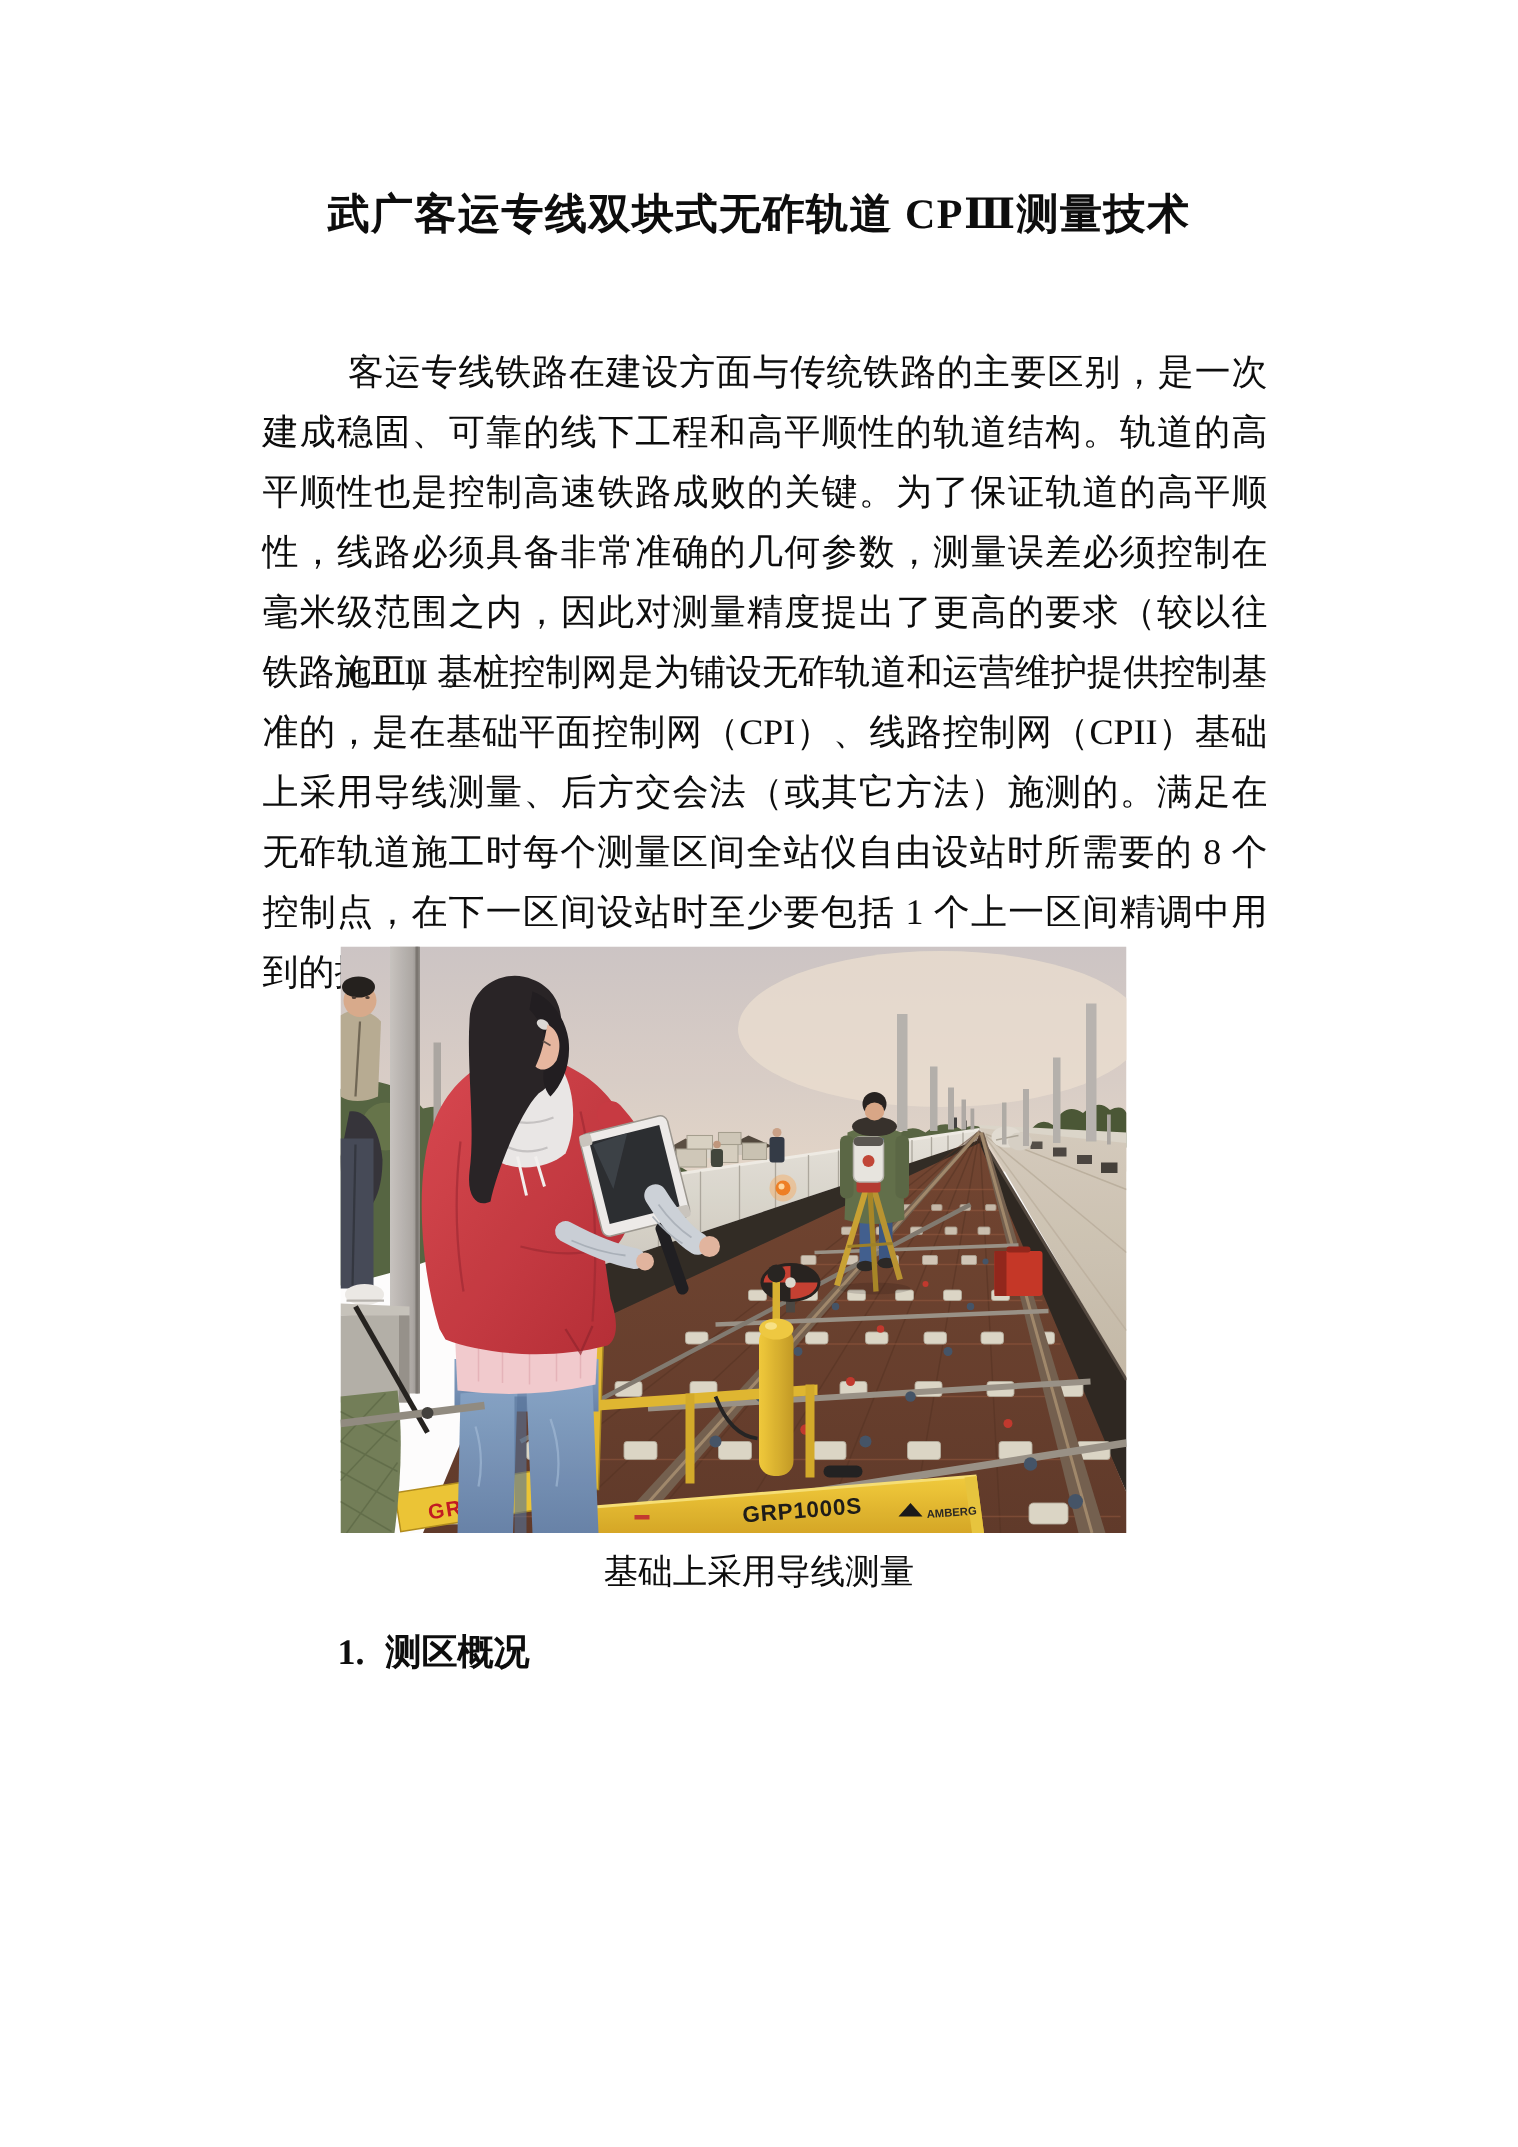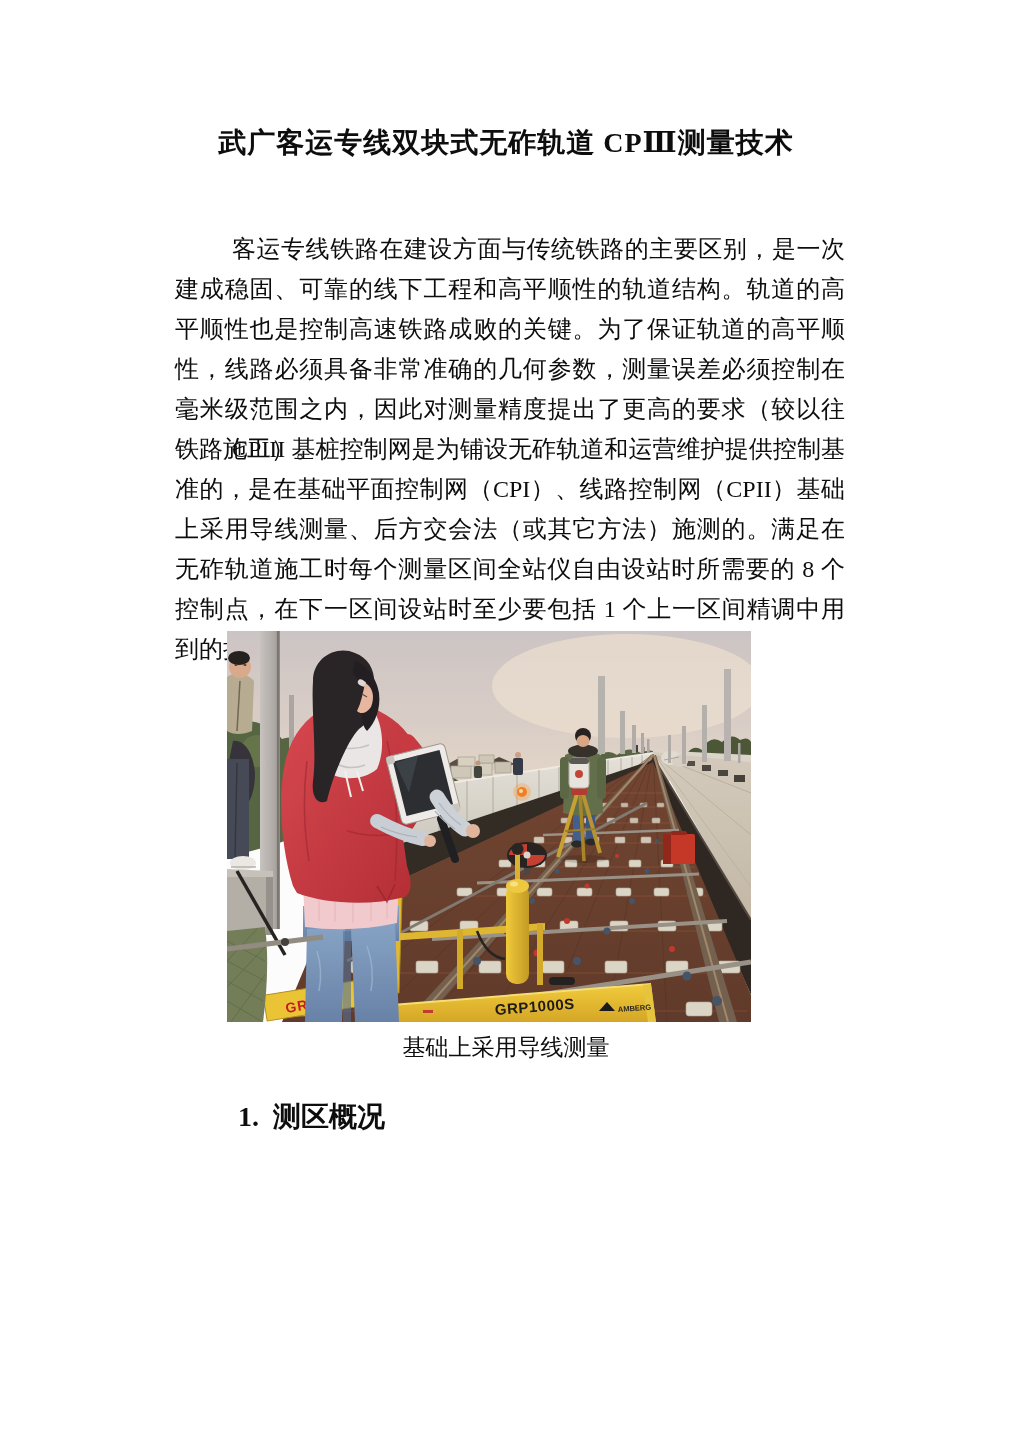--- a/index.html
+++ b/index.html
@@ -16,21 +16,21 @@
     text-align:justify;text-indent:57px;margin:0;word-break:break-all;
   }
   .p1{top:229px;} .p2{top:429px;} .p3{top:1137px;}
   .figure-wrap{position:absolute;left:227px;top:631px;width:524px;height:391px;}
   .figure-wrap svg{display:block;width:524px;height:391px;}
   .fig-caption{
     position:absolute;top:1032px;left:0;width:1012px;text-align:center;
     font-size:23px;margin:0;
   }
   .sec-heading{
-    position:absolute;top:1085px;left:225px;font-size:28px;font-weight:bold;margin:13px;
+    position:absolute;top:1085px;left:225px;font-size:24px;font-weight:bold;margin:0;
   }
   .sec-heading .num{margin-right:14px;}
   .svgtext{font-family:"Liberation Sans","DejaVu Sans",sans-serif;}
 </style>
 </head>
 <body>
 
 <div class="page">
 
   <h1 class="doc-title">武广客运专线双块式无砟轨道 CPⅢ测量技术</h1>

